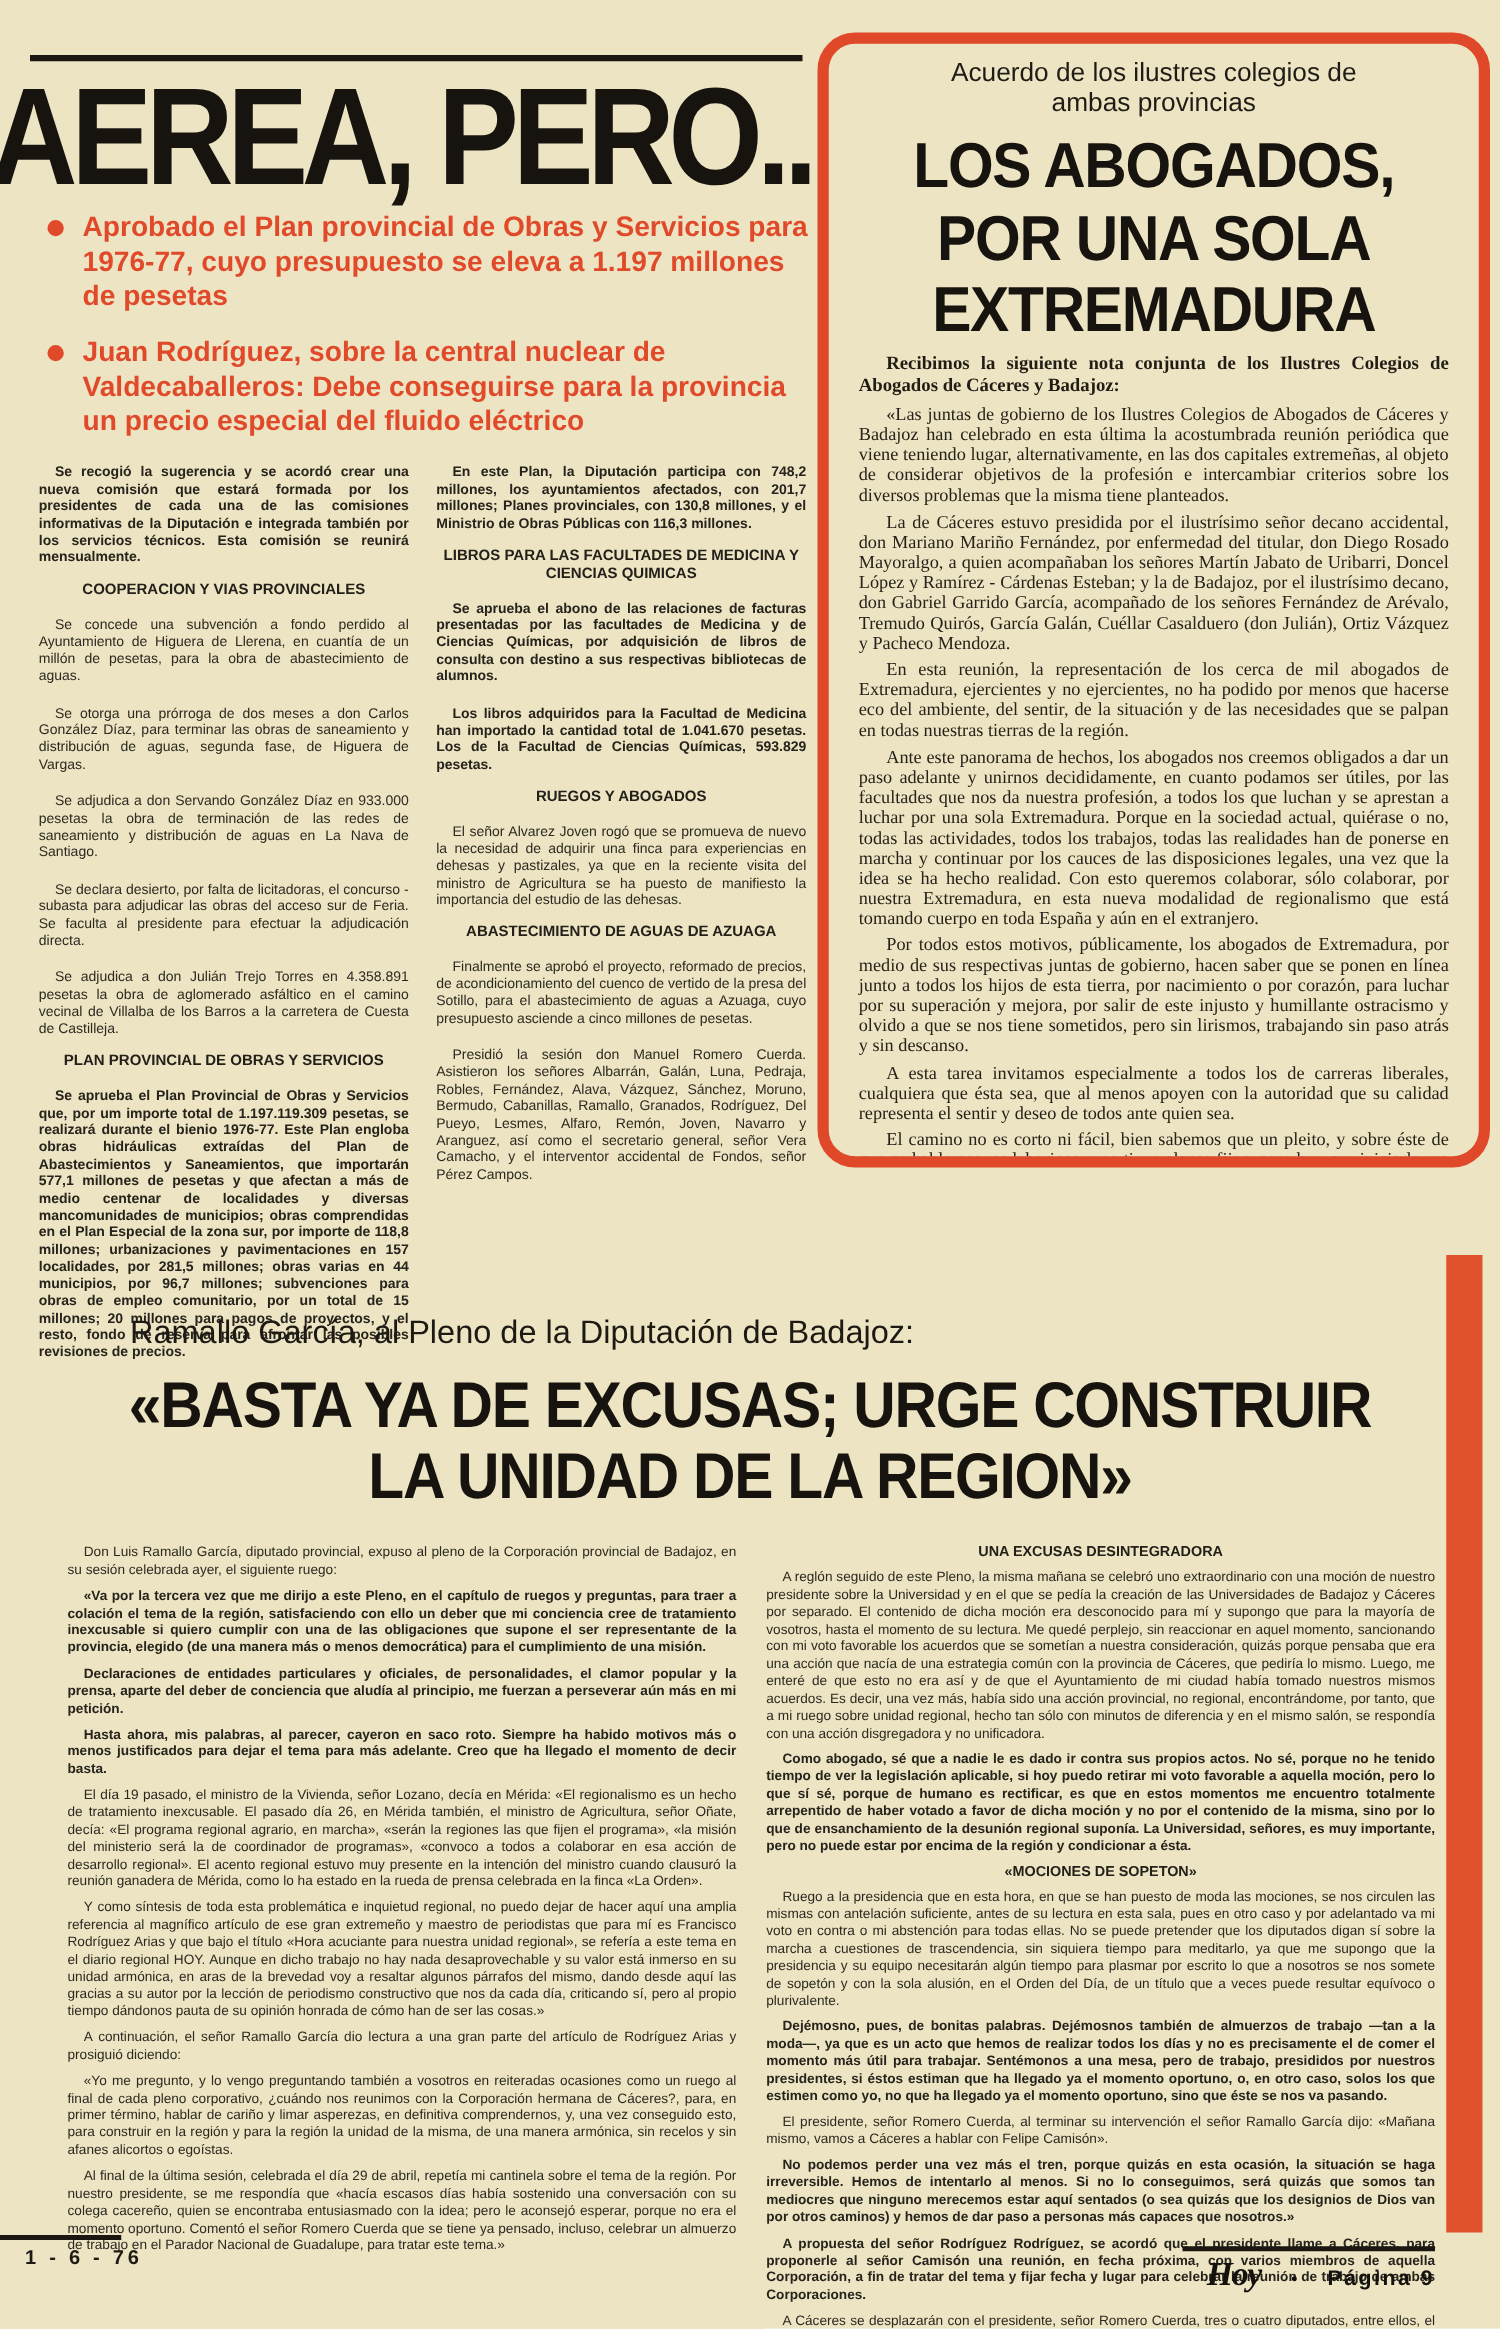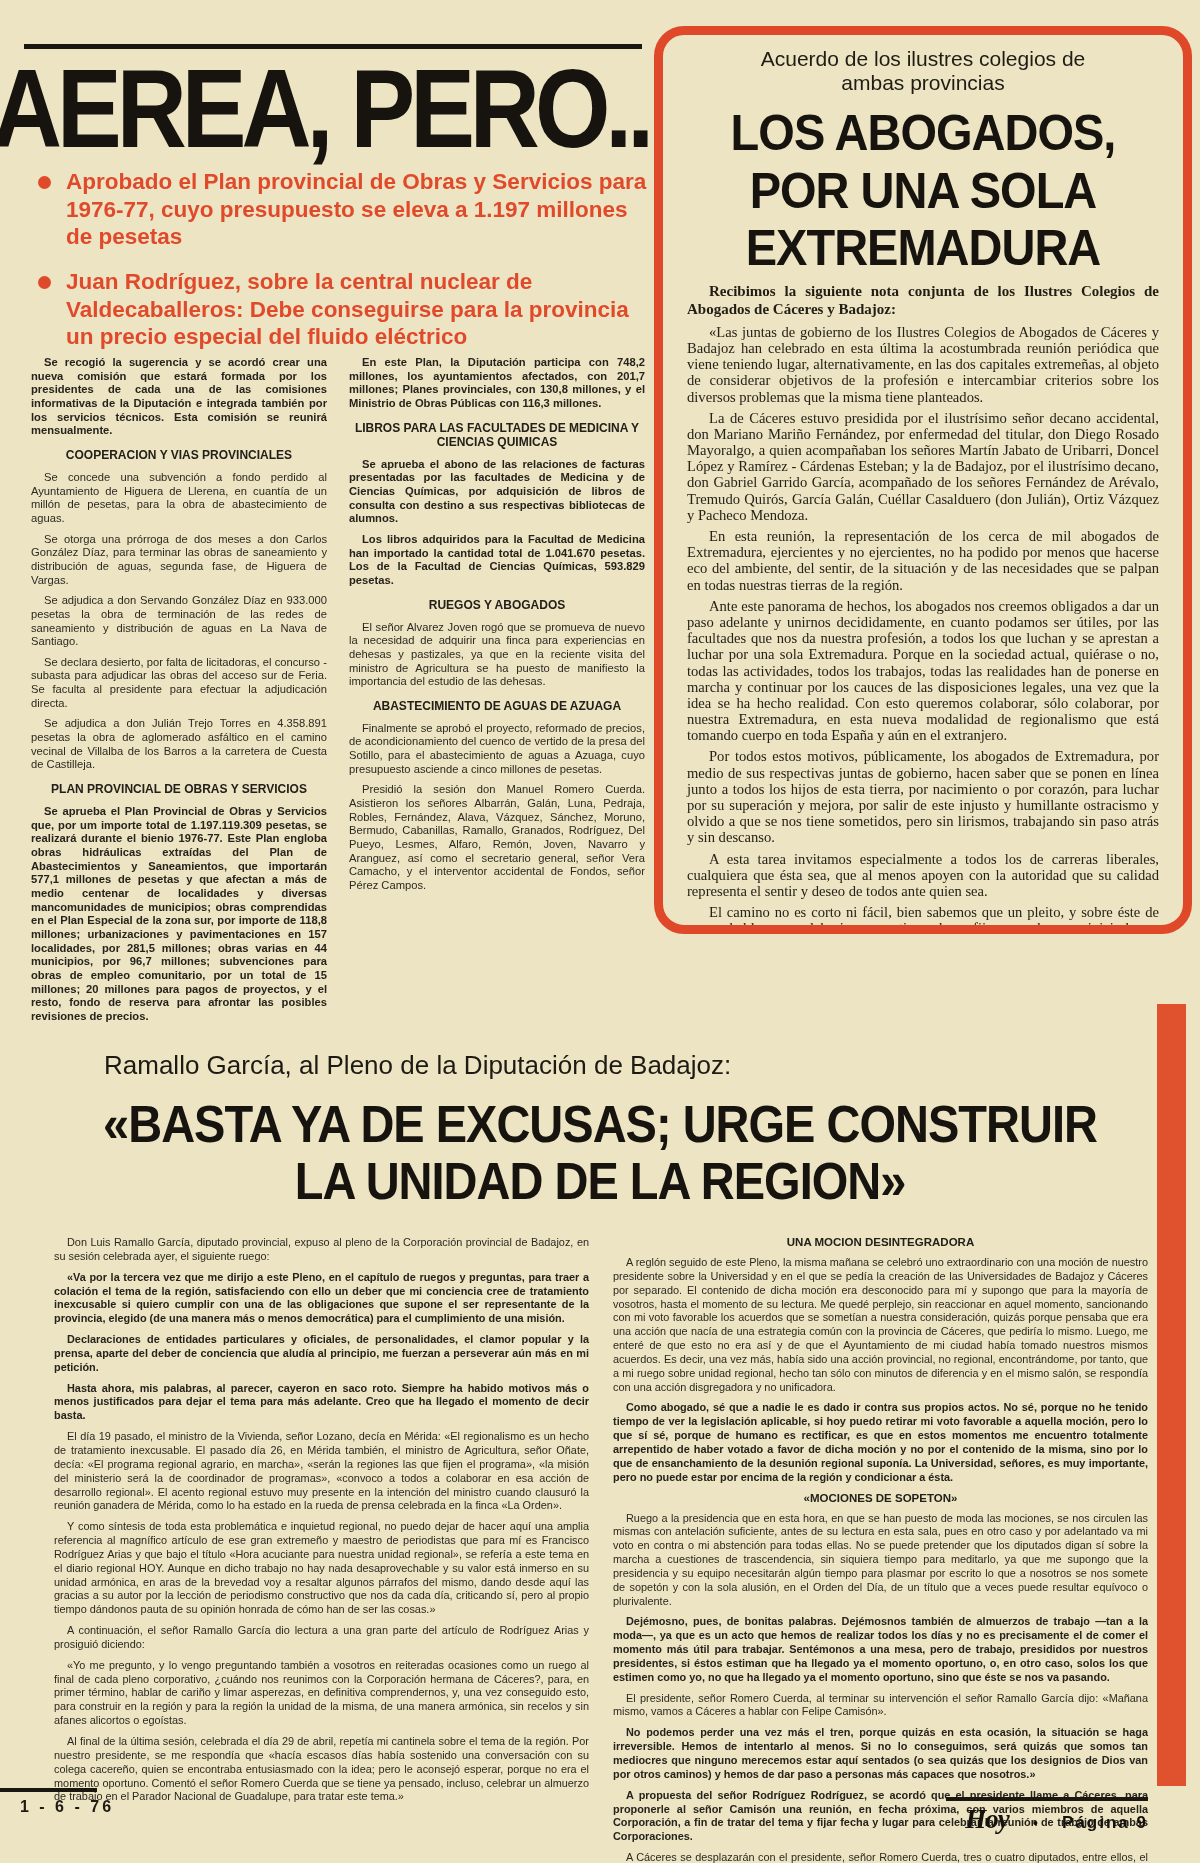--- a/index.html
+++ b/index.html
@@ -15,21 +15,21 @@
     position:absolute;left:-8px;top:46px;width:700px;margin:0;
     font-size:97px;font-weight:bold;letter-spacing:-5px;color:#171410;
     transform:scale(1.0,1.14);transform-origin:left top;white-space:nowrap;
   }
   .bullets{position:absolute;left:36px;top:168px;width:612px;margin:0;padding:0;list-style:none;}
   .bullets li{position:relative;padding-left:30px;margin:0 0 17px 0;
     font-size:22.5px;line-height:1.23;font-weight:bold;color:#e04a2b;}
   .bullets .dot{position:absolute;left:2px;top:8px;width:13px;height:13px;border-radius:50%;background:#e04a2b;}
   .a1{position:absolute;left:31px;top:356px;width:614px;display:flex;gap:22px;}
   .a1col{flex:1 1 0;min-width:0;}
-  .a1col .para{margin:0 0 7px 0;font-size:11.2px;line-height:1.22;text-align:justify;
+  .a1col .para{margin:16px 0 7px 0;font-size:11.2px;line-height:1.22;text-align:justify;
     text-indent:13px;color:#2c2921;}
   .a1col .para.bold{font-weight:bold;color:#26231c;}
   .a1col .subhead{margin:10px 0 9px 0;font-size:12px;font-weight:bold;text-align:center;color:#23201a;}
   
   .abox{
     position:absolute;left:654px;top:26px;width:538px;height:908px;box-sizing:border-box;
     border:9px solid #e0482a;border-radius:30px;padding:10px 24px 8px 24px;overflow:hidden;
     background:#ece4c2;
   }
   .abox-kicker{margin:2px auto 6px auto;width:80%;text-align:center;
@@ -142,21 +142,21 @@
         <p class="para bold">«Va por la tercera vez que me dirijo a este Pleno, en el capítulo de ruegos y preguntas, para traer a colación el tema de la región, satisfaciendo con ello un deber que mi conciencia cree de tratamiento inexcusable si quiero cumplir con una de las obligaciones que supone el ser representante de la provincia, elegido (de una manera más o menos democrática) para el cumplimiento de una misión.</p>
         <p class="para bold">Declaraciones de entidades particulares y oficiales, de personalidades, el clamor popular y la prensa, aparte del deber de conciencia que aludía al principio, me fuerzan a perseverar aún más en mi petición.</p>
         <p class="para bold">Hasta ahora, mis palabras, al parecer, cayeron en saco roto. Siempre ha habido motivos más o menos justificados para dejar el tema para más adelante. Creo que ha llegado el momento de decir basta.</p>
         <p class="para">El día 19 pasado, el ministro de la Vivienda, señor Lozano, decía en Mérida: «El regionalismo es un hecho de tratamiento inexcusable. El pasado día 26, en Mérida también, el ministro de Agricultura, señor Oñate, decía: «El programa regional agrario, en marcha», «serán la regiones las que fijen el programa», «la misión del ministerio será la de coordinador de programas», «convoco a todos a colaborar en esa acción de desarrollo regional». El acento regional estuvo muy presente en la intención del ministro cuando clausuró la reunión ganadera de Mérida, como lo ha estado en la rueda de prensa celebrada en la finca «La Orden».</p>
         <p class="para">Y como síntesis de toda esta problemática e inquietud regional, no puedo dejar de hacer aquí una amplia referencia al magnífico artículo de ese gran extremeño y maestro de periodistas que para mí es Francisco Rodríguez Arias y que bajo el título «Hora acuciante para nuestra unidad regional», se refería a este tema en el diario regional HOY. Aunque en dicho trabajo no hay nada desaprovechable y su valor está inmerso en su unidad armónica, en aras de la brevedad voy a resaltar algunos párrafos del mismo, dando desde aquí las gracias a su autor por la lección de periodismo constructivo que nos da cada día, criticando sí, pero al propio tiempo dándonos pauta de su opinión honrada de cómo han de ser las cosas.»</p>
         <p class="para">A continuación, el señor Ramallo García dio lectura a una gran parte del artículo de Rodríguez Arias y prosiguió diciendo:</p>
         <p class="para">«Yo me pregunto, y lo vengo preguntando también a vosotros en reiteradas ocasiones como un ruego al final de cada pleno corporativo, ¿cuándo nos reunimos con la Corporación hermana de Cáceres?, para, en primer término, hablar de cariño y limar asperezas, en definitiva comprendernos, y, una vez conseguido esto, para construir en la región y para la región la unidad de la misma, de una manera armónica, sin recelos y sin afanes alicortos o egoístas.</p>
         <p class="para">Al final de la última sesión, celebrada el día 29 de abril, repetía mi cantinela sobre el tema de la región. Por nuestro presidente, se me respondía que «hacía escasos días había sostenido una conversación con su colega cacereño, quien se encontraba entusiasmado con la idea; pero le aconsejó esperar, porque no era el momento oportuno. Comentó el señor Romero Cuerda que se tiene ya pensado, incluso, celebrar un almuerzo de trabajo en el Parador Nacional de Guadalupe, para tratar este tema.»</p>
       </div>
     <div class="b2col">
-        <h4 class="subhead">UNA MOCION DESINTEGRADORA</h4>
+        <h4 class="subhead">UNA EXCUSAS DESINTEGRADORA</h4>
         <p class="para">A reglón seguido de este Pleno, la misma mañana se celebró uno extraordinario con una moción de nuestro presidente sobre la Universidad y en el que se pedía la creación de las Universidades de Badajoz y Cáceres por separado. El contenido de dicha moción era desconocido para mí y supongo que para la mayoría de vosotros, hasta el momento de su lectura. Me quedé perplejo, sin reaccionar en aquel momento, sancionando con mi voto favorable los acuerdos que se sometían a nuestra consideración, quizás porque pensaba que era una acción que nacía de una estrategia común con la provincia de Cáceres, que pediría lo mismo. Luego, me enteré de que esto no era así y de que el Ayuntamiento de mi ciudad había tomado nuestros mismos acuerdos. Es decir, una vez más, había sido una acción provincial, no regional, encontrándome, por tanto, que a mi ruego sobre unidad regional, hecho tan sólo con minutos de diferencia y en el mismo salón, se respondía con una acción disgregadora y no unificadora.</p>
         <p class="para bold">Como abogado, sé que a nadie le es dado ir contra sus propios actos. No sé, porque no he tenido tiempo de ver la legislación aplicable, si hoy puedo retirar mi voto favorable a aquella moción, pero lo que sí sé, porque de humano es rectificar, es que en estos momentos me encuentro totalmente arrepentido de haber votado a favor de dicha moción y no por el contenido de la misma, sino por lo que de ensanchamiento de la desunión regional suponía. La Universidad, señores, es muy importante, pero no puede estar por encima de la región y condicionar a ésta.</p>
         <h4 class="subhead">«MOCIONES DE SOPETON»</h4>
         <p class="para">Ruego a la presidencia que en esta hora, en que se han puesto de moda las mociones, se nos circulen las mismas con antelación suficiente, antes de su lectura en esta sala, pues en otro caso y por adelantado va mi voto en contra o mi abstención para todas ellas. No se puede pretender que los diputados digan sí sobre la marcha a cuestiones de trascendencia, sin siquiera tiempo para meditarlo, ya que me supongo que la presidencia y su equipo necesitarán algún tiempo para plasmar por escrito lo que a nosotros se nos somete de sopetón y con la sola alusión, en el Orden del Día, de un título que a veces puede resultar equívoco o plurivalente.</p>
         <p class="para bold">Dejémosno, pues, de bonitas palabras. Dejémosnos también de almuerzos de trabajo —tan a la moda—, ya que es un acto que hemos de realizar todos los días y no es precisamente el de comer el momento más útil para trabajar. Sentémonos a una mesa, pero de trabajo, presididos por nuestros presidentes, si éstos estiman que ha llegado ya el momento oportuno, o, en otro caso, solos los que estimen como yo, no que ha llegado ya el momento oportuno, sino que éste se nos va pasando.</p>
         <p class="para">El presidente, señor Romero Cuerda, al terminar su intervención el señor Ramallo García dijo: «Mañana mismo, vamos a Cáceres a hablar con Felipe Camisón».</p>
         <p class="para bold">No podemos perder una vez más el tren, porque quizás en esta ocasión, la situación se haga irreversible. Hemos de intentarlo al menos. Si no lo conseguimos, será quizás que somos tan mediocres que ninguno merecemos estar aquí sentados (o sea quizás que los designios de Dios van por otros caminos) y hemos de dar paso a personas más capaces que nosotros.»</p>
         <p class="para bold">A propuesta del señor Rodríguez Rodríguez, se acordó que el presidente llame a Cáceres, para proponerle al señor Camisón una reunión, en fecha próxima, con varios miembros de aquella Corporación, a fin de tratar del tema y fijar fecha y lugar para celebrar la reunión de trabajo de ambas Corporaciones.</p>
         <p class="para">A Cáceres se desplazarán con el presidente, señor Romero Cuerda, tres o cuatro diputados, entre ellos, el señor Ramallo García, con el fin de celebrar la pretendida reunión preliminar.</p>
       </div>

